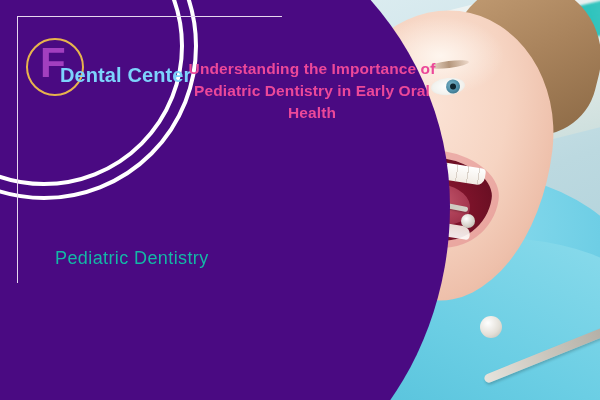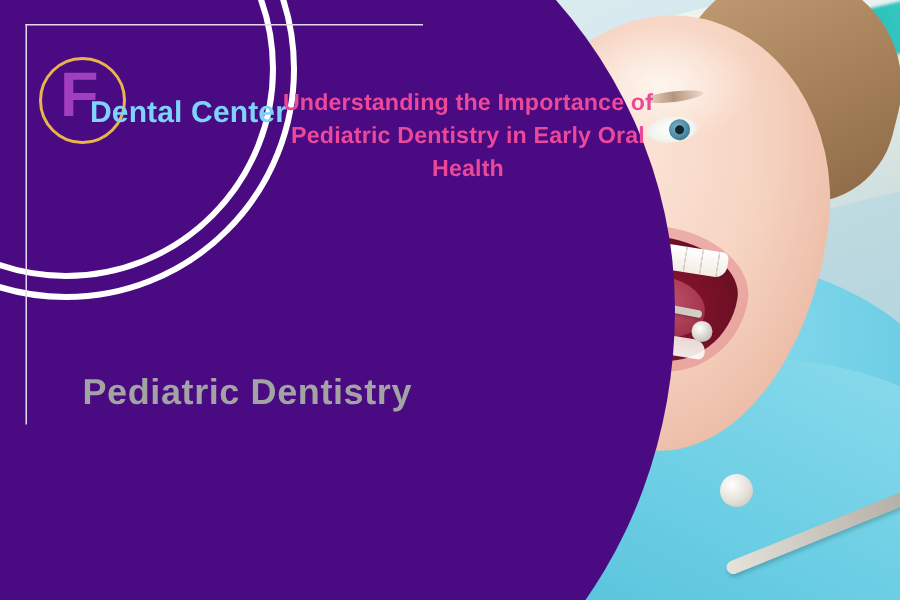--- a/index.html
+++ b/index.html
@@ -345,23 +345,23 @@
     line-height: 1.42;
     letter-spacing: .1px;
     margin-top: 36px;
   }
 
   
   .subtitle {
     position: absolute;
     left: 55px;
     top: 248px;
-    color: #a3a3a3;
-    font-size: 24px;
-    font-weight: bold;
+    color: #14b8a6;
+    font-size: 18px;
+    font-weight: normal;
     letter-spacing: .4px;
   }
 </style>
 </head>
 <body>
 
 <div class="banner">
 
   <div class="photo-layer">
     <div class="photo">

